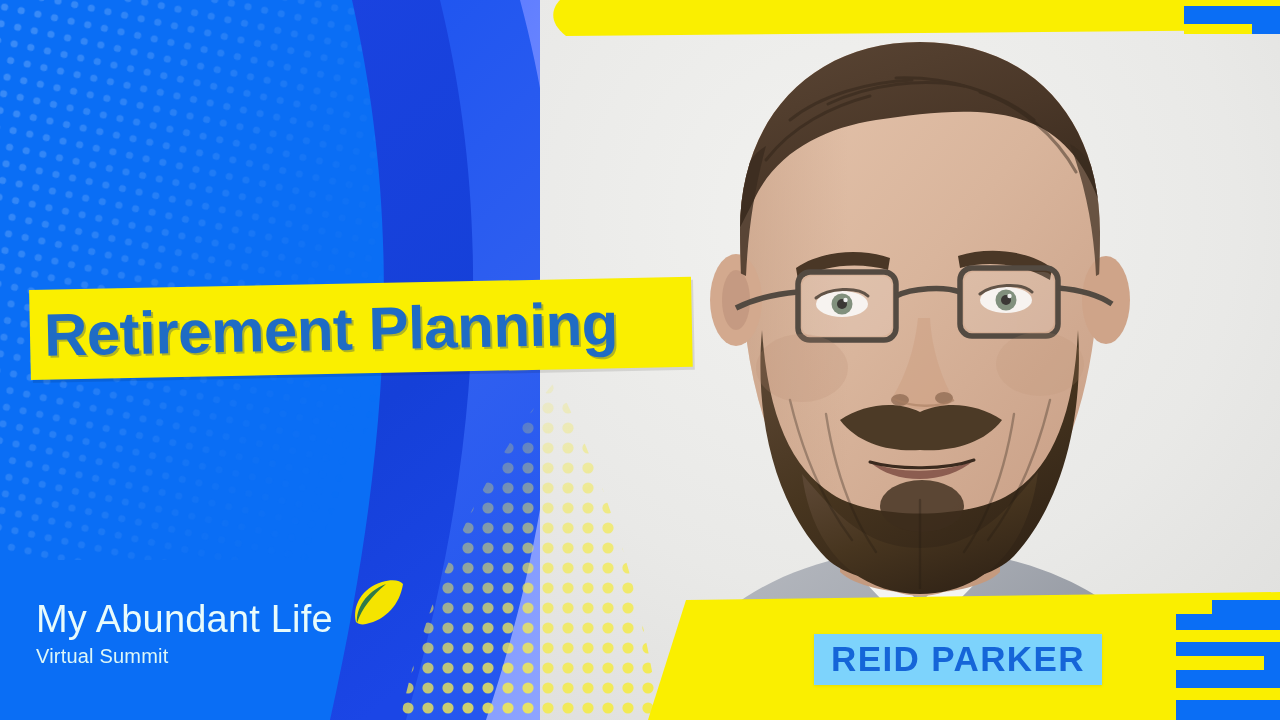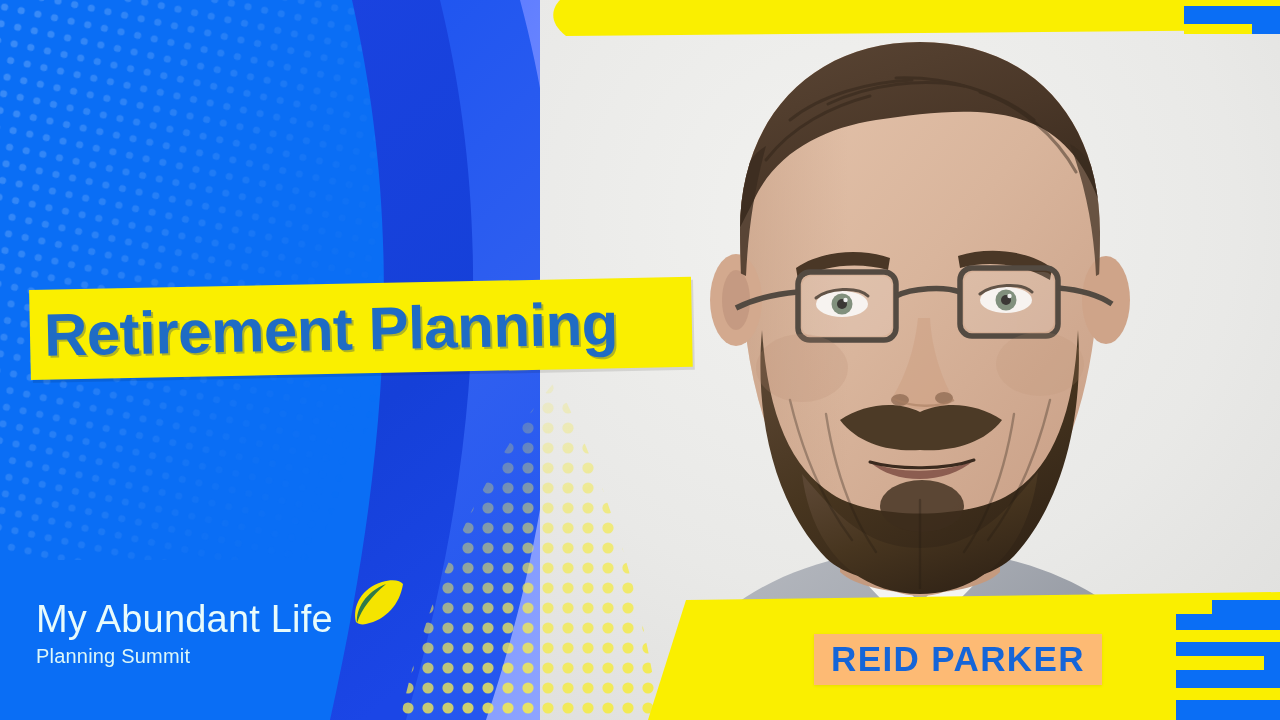--- a/index.html
+++ b/index.html
@@ -75,21 +75,21 @@
   #leaf-icon {
     position: absolute;
     left: 348px; top: 578px;
     width: 56px; height: 52px;
   }
 
   
   #name-plate {
     position: absolute;
     left: 814px; top: 634px;
-    background: #fdba74;
+    background: #7dd3fc;
     padding: 7px 17px 9px 17px;
     box-shadow: 0 1px 3px rgba(0,0,0,.08);
   }
   #name-text {
     font-size: 35px;
     font-weight: bold;
     color: #1565d8;
     letter-spacing: 1.4px;
     white-space: nowrap;
     line-height: 1;
@@ -332,20 +332,20 @@
     <span id="title-text">Retirement Planning</span>
   </div>
 
   <svg id="leaf-icon" viewBox="0 0 56 52">
     <path d="M 8 44 C 4 28, 14 10, 34 4 C 44 1, 52 2, 55 6 C 52 26, 38 42, 18 46 C 14 47, 10 46, 8 44 Z" fill="#f5e400"></path>
     <path d="M 9 45 C 8 30, 18 14, 38 6 C 24 18, 14 30, 9 45 Z" fill="#2f7a4a"></path>
   </svg>
 
   <div id="brand">
     <div id="brand-title">My Abundant Life</div>
-    <div id="brand-sub">Planning Summit</div>
+    <div id="brand-sub">Virtual Summit</div>
   </div>
 
   <div id="name-plate">
     <span id="name-text">REID PARKER</span>
   </div>
 
 </div>
 
 </body></html>

